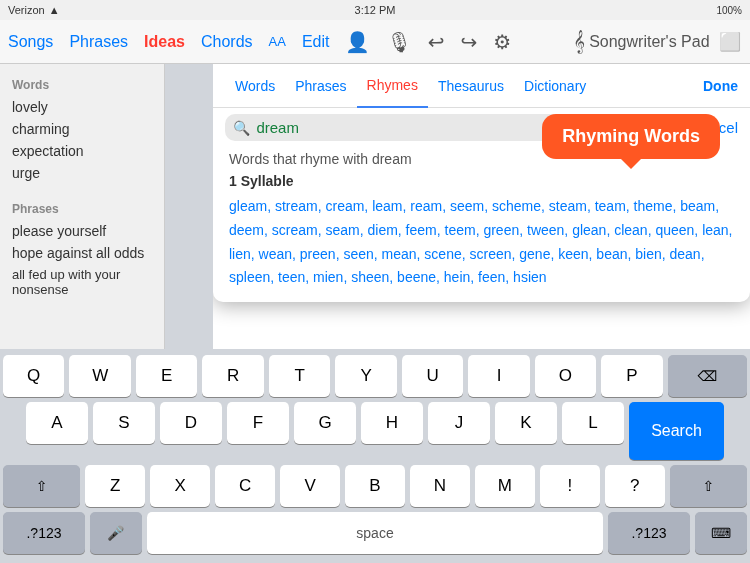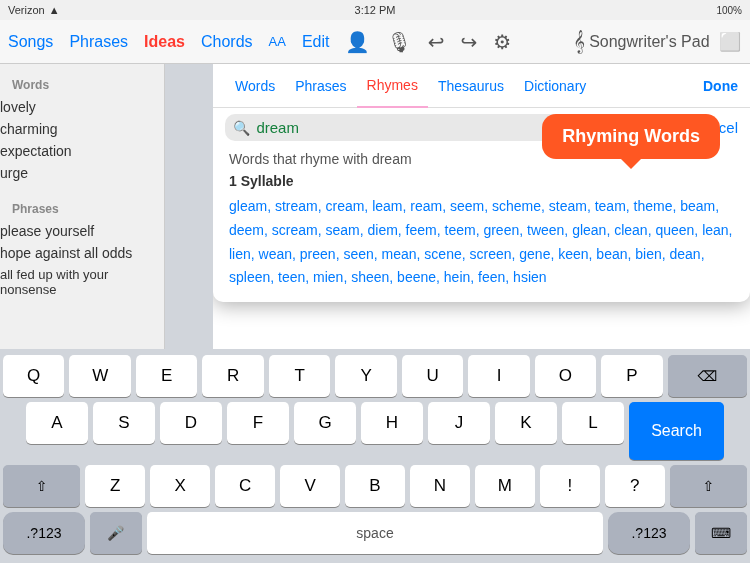--- a/index.html
+++ b/index.html
@@ -55,21 +55,21 @@
     }
     .sidebar-section-label {
       font-size: 12px;
       color: #888;
       padding: 6px 12px 4px;
       font-weight: 600;
     }
     .sidebar-item {
       font-size: 14px;
       color: #333;
-      padding: 3px 0;
+      padding: 3px 12px;
     }
 
     
     .content-area {
       flex: 1;
       background: #fff;
       position: relative;
       overflow: hidden;
     }
     .popup {
@@ -96,21 +96,21 @@
       font-size: 14px;
       color: #007aff;
       padding: 0 10px;
       height: 44px;
       display: flex;
       align-items: center;
       cursor: pointer;
     }
     .popup-tab.active {
       color: #ff3b30;
-      border-bottom: 2px solid #f9a8d4;
+      border-bottom: 2px solid #3b82f6;
     }
     .popup-tab-done {
       margin-left: auto;
       font-size: 14px;
       color: #007aff;
       font-weight: 600;
       cursor: pointer;
     }
 
     
@@ -260,21 +260,21 @@
     .key-search-btn {
       background: #007aff;
       color: #fff;
       width: 95px;
       height: 58px;
       font-size: 16px;
       font-weight: 500;
     }
     .key-exclaim { width: 62px; height: 42px; }
     .key-question { width: 62px; height: 42px; }
-    .row4-numbers { width: 82px; height: 42px; font-size: 14px; border-radius: 10px; }
+    .row4-numbers { width: 82px; height: 42px; font-size: 14px; }
   </style>
 </head>
 <body>
 
 <div class="status-bar">
   <div class="status-left">
     <span>Verizon</span>
     <span>▲</span>
   </div>
   <span class="status-center">3:12 PM</span>

